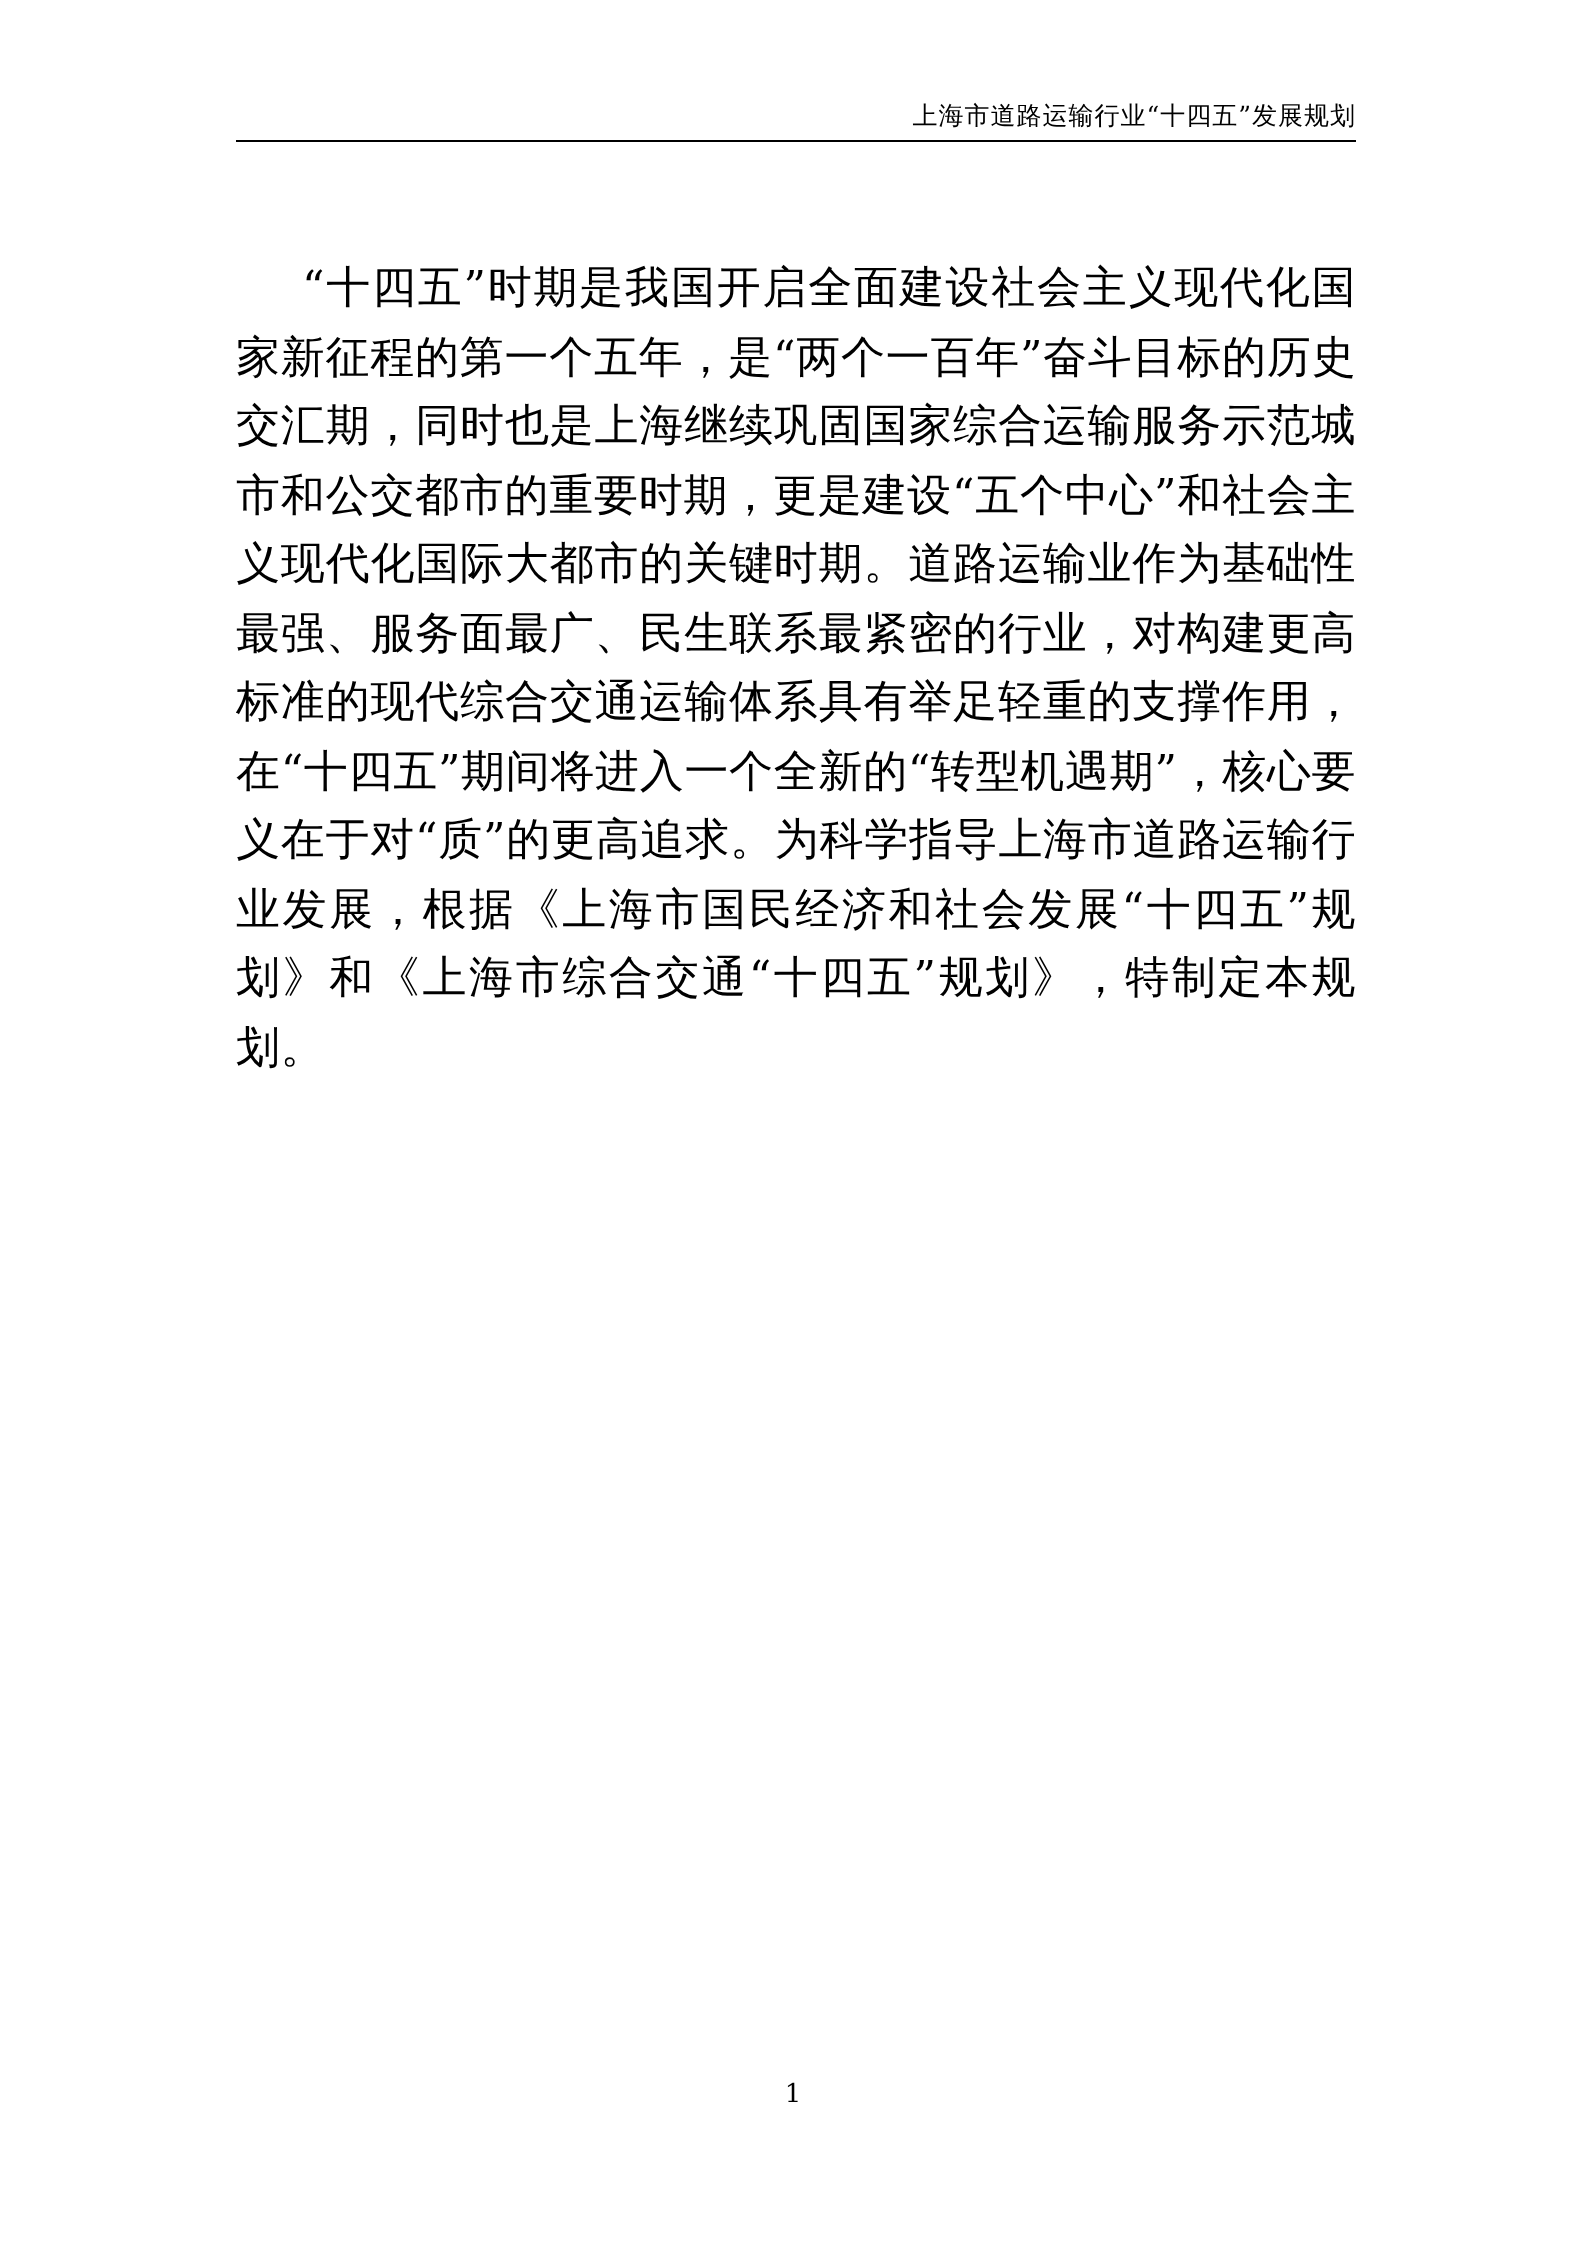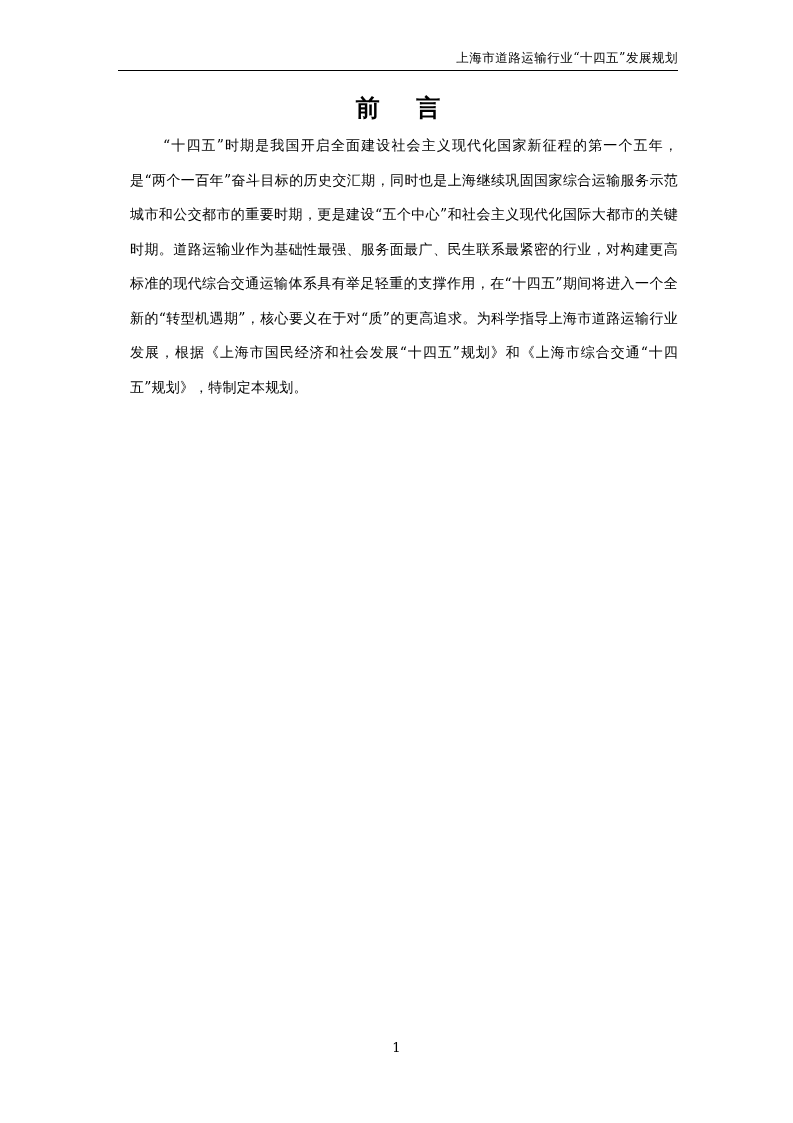--- a/index.html
+++ b/index.html
@@ -51,27 +51,27 @@
     text-indent: 14px;
     font-family: "DejaVu Serif", "Liberation Serif", serif;
   }
   .body-block {
     position: absolute;
     top: 128px;
     left: 118px;
     width: 560px;
   }
   .para {
-    font-size: 14px;
+    font-size: 22px;
     line-height: 34.5px;
     text-align: justify;
     text-align-last: left;
     text-justify: inter-ideograph;
     text-indent: 33px;
-    margin: 0 0 0 12px;
+    margin: 0 0 0 0;
     letter-spacing: 0.2px;
   }
   .para + .para {
     margin-top: 4px;
   }
   .page-number {
     position: absolute;
     top: 1040px;
     left: 0;
     width: 793px;
@@ -82,21 +82,20 @@
 </style>
 </head>
 <body>
 
 <div class="page">
 
   <div class="header">上海市道路运输行业“十四五”发展规划</div>
 
   <div class="header-rule"></div>
 
-  <div class="doc-title">前 言</div>
 
   <div class="body-block">
     <p class="para">“十四五”时期是我国开启全面建设社会主义现代化国家新征程的第一个五年，是“两个一百年”奋斗目标的历史交汇期，同时也是上海继续巩固国家综合运输服务示范城市和公交都市的重要时期，更是建设“五个中心”和社会主义现代化国际大都市的关键时期。道路运输业作为基础性最强、服务面最广、民生联系最紧密的行业，对构建更高标准的现代综合交通运输体系具有举足轻重的支撑作用，在“十四五”期间将进入一个全新的“转型机遇期”，核心要义在于对“质”的更高追求。为科学指导上海市道路运输行业发展，根据《上海市国民经济和社会发展“十四五”规划》和《上海市综合交通“十四五”规划》，特制定本规划。</p>
   </div>
 
   <div class="page-number">1</div>
 
 </div>
 
 </body></html>

